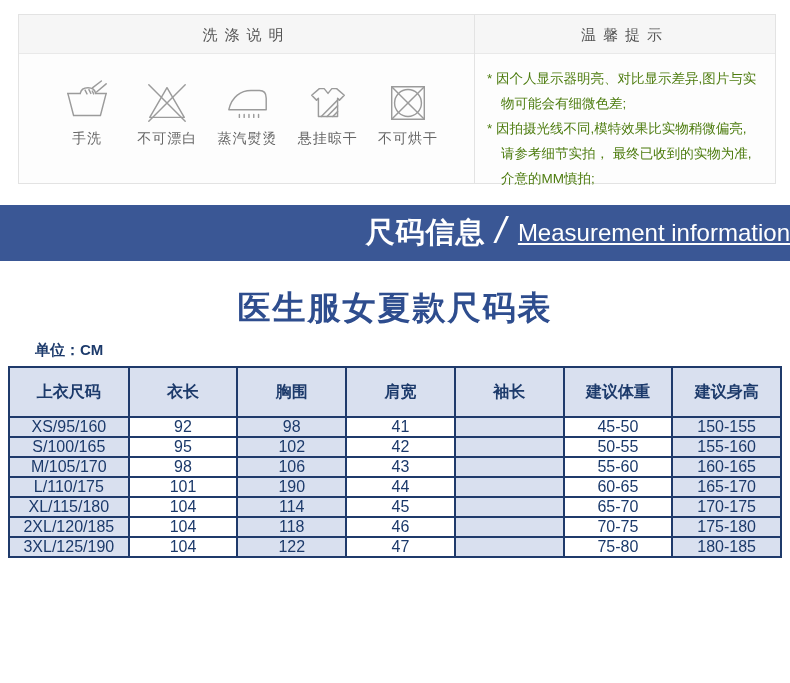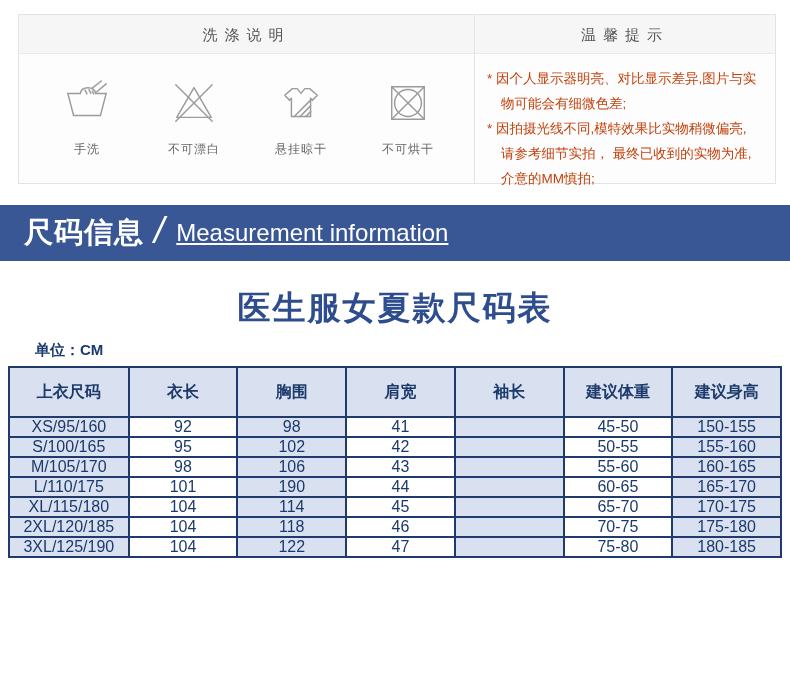--- a/index.html
+++ b/index.html
@@ -19,26 +19,26 @@
   .care-wrap{width:758px;height:170px;margin:14px 0 0 18px;display:flex;
     border:1px solid var(--panel-border);background:#fdfdfd;}
   .panel-left{width:456px;border-right:1px solid var(--panel-border);}
   .panel-right{flex:1;}
   .panel-h{height:39px;line-height:39px;text-align:center;background:var(--panel-header-bg);
     border-bottom:1px solid #e9e9e9;color:#555;font-size:15px;letter-spacing:7px;}
   .icons{display:flex;justify-content:space-between;padding:26px 26px 0 28px;}
   .icon-item{display:flex;flex-direction:column;align-items:center;width:80px;}
   .icon-item svg{width:46px;height:46px;stroke:var(--icon-stroke);fill:none;
     stroke-width:1.5;stroke-linecap:round;stroke-linejoin:round;}
-  .icon-label{margin-top:15px;font-size:12px;color:#666;letter-spacing:1px;white-space:nowrap;}
-  .tips{padding:13px 12px 0 12px;color:#c2410c;font-size:13.5px;line-height:1.85;}
+  .icon-label{margin-top:4px;font-size:14px;color:#666;letter-spacing:1px;white-space:nowrap;}
+  .tips{padding:13px 12px 0 12px;color:#4d7c0f;font-size:13.5px;line-height:1.85;}
   .tips p{padding-left:14px;text-indent:-14px;}
   
   .banner{margin-top:21px;height:56px;background:var(--banner-bg);color:#fff;
-    display:flex;align-items:center;padding-left:24px;}
+    display:flex;align-items:center;padding-left:24px;justify-content:flex-end;}
   .banner-zh{font-size:29px;font-weight:bold;letter-spacing:1px;}
   .banner-slash{font-size:37px;font-style:italic;font-weight:300;margin:0 12px 4px 10px;}
   .banner-en{font-size:24px;font-weight:400;text-decoration:underline;}
   
   .chart-title{text-align:center;color:var(--title-text);font-size:33px;font-weight:bold;
     margin-top:25px;letter-spacing:2px;}
   .unit{margin:10px 0 6px 35px;color:var(--table-text);font-size:15px;font-weight:bold;}
   table{width:774px;margin-left:8px;border-collapse:collapse;table-layout:fixed;}
   th,td{border:2px solid var(--table-border);text-align:center;vertical-align:middle;
     color:var(--table-text);font-size:16px;}
@@ -65,20 +65,27 @@
       </div>
       <div class="icon-item">
         <svg viewBox="0 0 48 48">
           <path d="M24 8 L6 39 L42 39 Z"></path>
           <path d="M5 5 L43 43 M43 5 L5 43"></path>
         </svg>
         <div class="icon-label">不可漂白</div>
       </div>
       <div class="icon-item">
         <svg viewBox="0 0 48 48">
+          <path d="M4 31 C7 17 17 11 27 11 L36 11 C41 11 43 14 43 19 L43 31 Z"></path>
+          <path d="M15 36 v3 M20 36 v3 M25 36 v3 M30 36 v3 M35 36 v3"></path>
+        </svg>
+        <div class="icon-label">蒸汽熨烫</div>
+      </div>
+      <div class="icon-item">
+        <svg viewBox="0 0 48 48">
           <path d="M15 9 L20 9 L24 14 L28 9 L33 9 L41 16 L36 21 L34 19 L34 38 L14 38 L14 19 L12 21 L7 16 Z"></path>
           <path d="M34 21 L17 38 M34 27 L23 38 M34 33 L29 38"></path>
         </svg>
         <div class="icon-label">悬挂晾干</div>
       </div>
       <div class="icon-item">
         <svg viewBox="0 0 48 48">
           <rect x="7" y="7" width="34" height="34"></rect>
           <circle cx="24" cy="24" r="14"></circle>
           <path d="M7 7 L41 41 M41 7 L7 41"></path>

